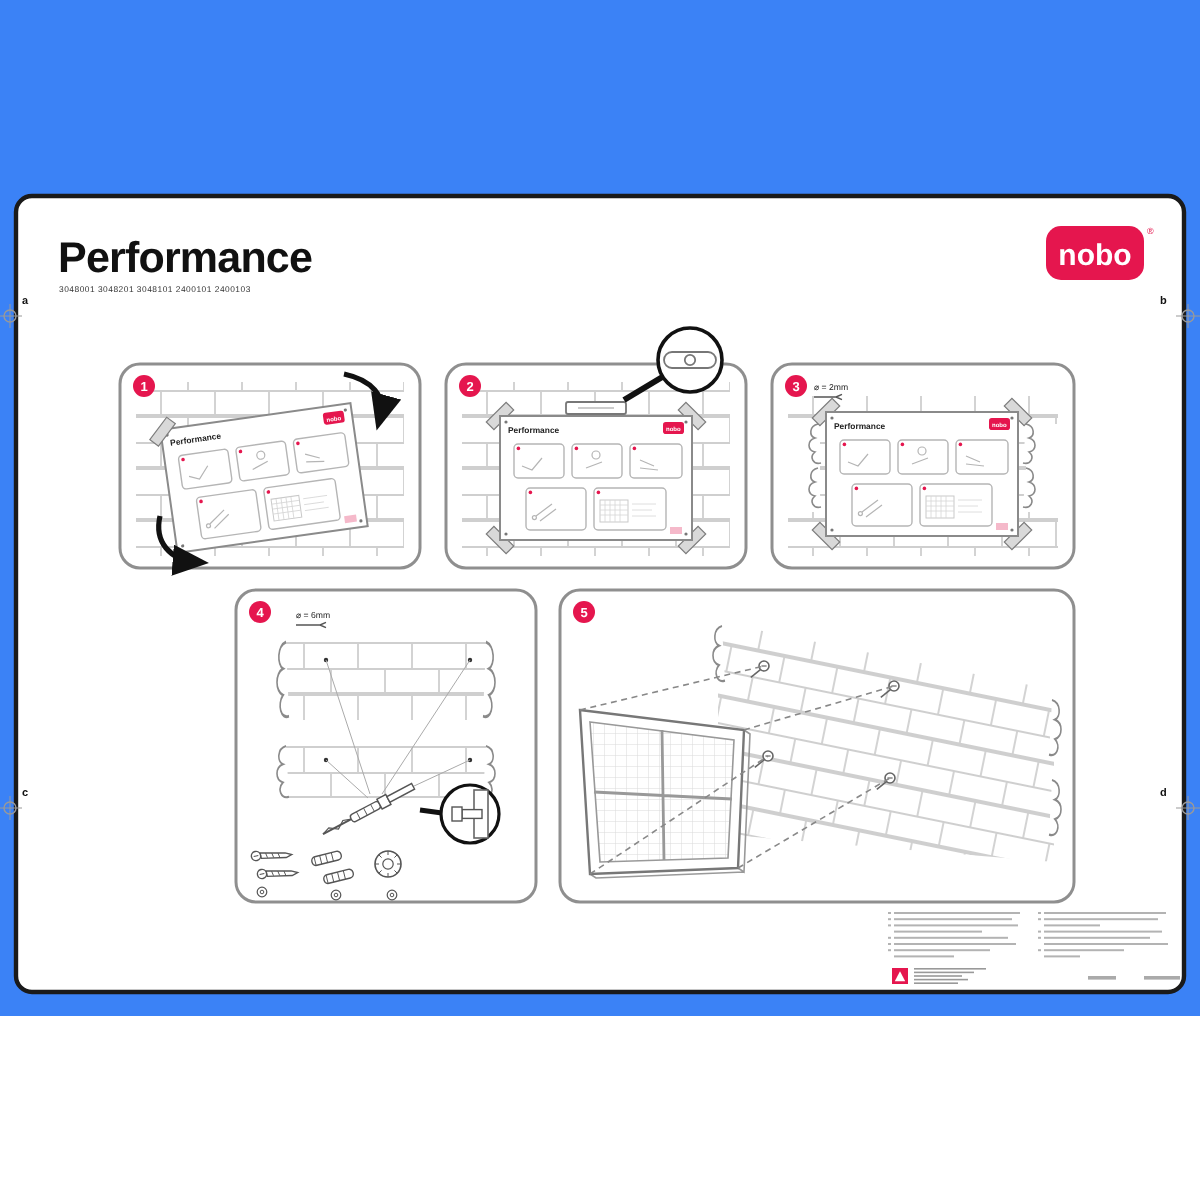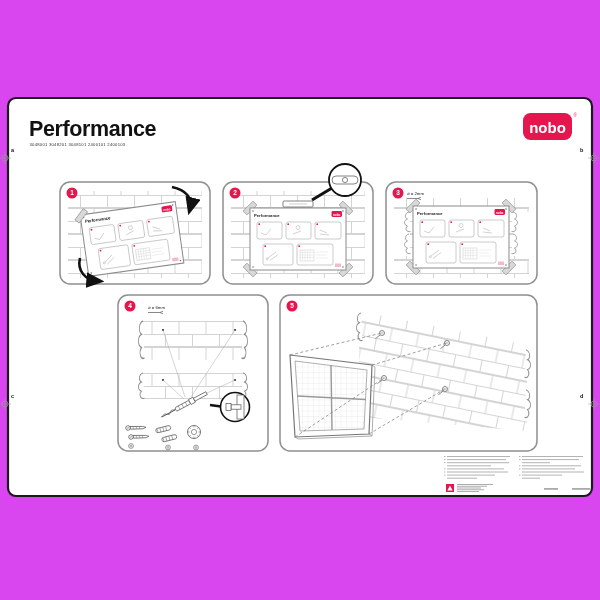--- a/index.html
+++ b/index.html
@@ -1,16 +1,16 @@
 <!DOCTYPE html>
 <html><head>
 <meta charset="utf-8">
 <style>
   html,body{margin:0;padding:0;background:#ffffff;}
-  #canvas{position:relative;width:600px;height:600px;background:#d946ef;overflow:hidden;}
+  #canvas{position:relative;width:600px;height:508px;background:#3b82f6;overflow:hidden;}
   svg{display:block;}
   svg text{font-family:"Liberation Sans","DejaVu Sans",sans-serif;}
   .t-title{font-weight:700;letter-spacing:-0.4px;}
   .t-codes{letter-spacing:0.25px;}
 </style>
 </head>
 <body>
 
 <div id="canvas">
 <svg width="600" height="600" viewBox="0 0 600 600">

